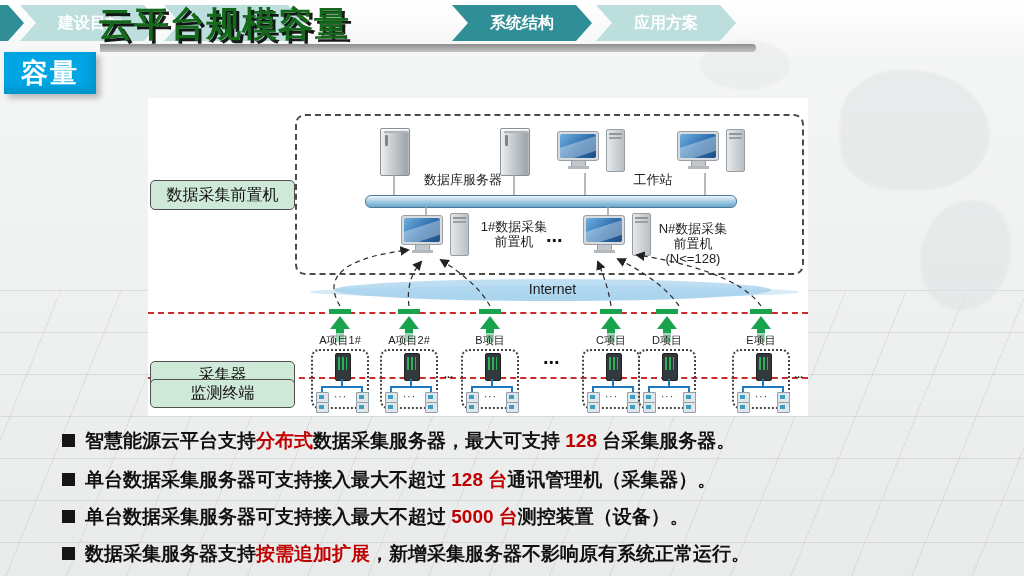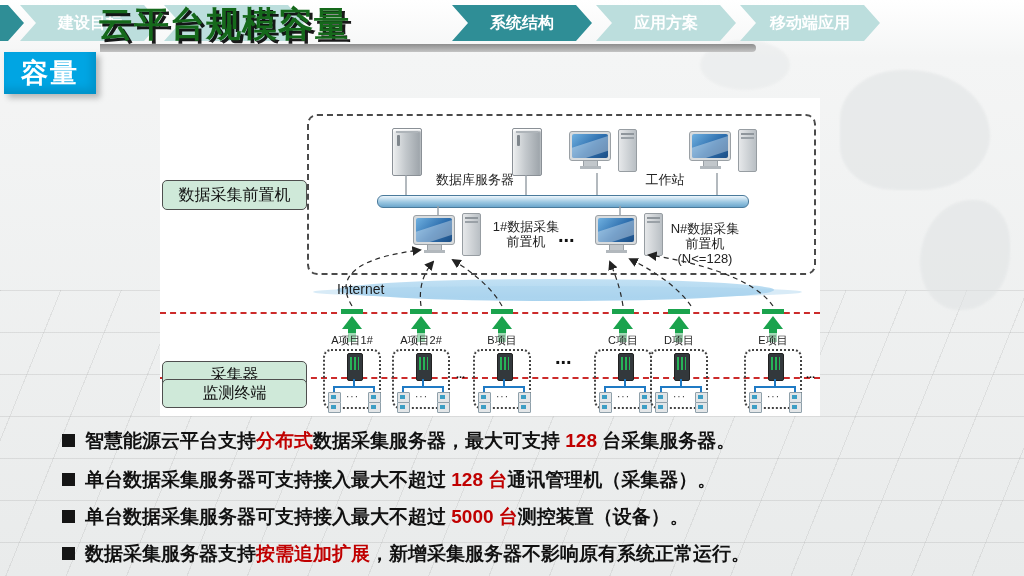--- a/index.html
+++ b/index.html
@@ -33,42 +33,42 @@
   .slide-title{position:absolute;left:98px;top:1px;z-index:10;
     font-size:35px;font-weight:900;letter-spacing:1px;
     color:var(--c-title_green,#15691b);text-shadow:3px 3px 0 rgba(0,0,0,.9);}
   .graybar{position:absolute;left:100px;top:44px;width:656px;height:8px;z-index:5;
     background:linear-gradient(180deg,#8d8d8d,#c4c4c4);border-radius:0 4px 4px 0;}
   .badge{position:absolute;left:4px;top:52px;width:92px;height:42px;z-index:10;
     background:var(--c-badge_blue,#00a5e3);color:#fff;font-size:27px;font-weight:900;
     display:flex;align-items:center;justify-content:center;letter-spacing:2px;
     box-shadow:4px 4px 6px rgba(0,0,0,.25), inset -4px -5px 8px rgba(0,0,0,.12);}
   
-  .panel{position:absolute;left:148px;top:98px;width:660px;height:318px;background:#fff;z-index:1;margin-left:12px;}
+  .panel{position:absolute;left:148px;top:98px;width:660px;height:318px;background:#fff;z-index:1;}
   .dashbox{position:absolute;left:147px;top:16px;width:505px;height:157px;
     border:2px dashed #4a4a4a;border-radius:10px;}
   .tower{position:absolute;width:28px;height:46px;border:1px solid #8a9096;border-radius:2px;
     background:linear-gradient(90deg,#eceeef 0%,#c3c8cc 45%,#9ba2a8 100%);box-shadow:inset 0 2px 2px #fff;}
   .tower::before{content:"";position:absolute;left:4px;top:6px;width:3px;height:11px;background:#7f868c;border-radius:1px;}
   .tower::after{content:"";position:absolute;left:3px;top:2px;right:3px;height:2px;background:#aeb4b9;}
   .pc{position:absolute;width:68px;height:46px;}
   .pc-mon{position:absolute;left:0;top:0;width:42px;height:30px;background:#d9dcde;border:1px solid #9aa0a5;border-radius:3px;padding:2px;box-sizing:border-box;}
   .pc-scr{width:100%;height:100%;background:linear-gradient(135deg,#6fb0e0 0%,#2e6fae 55%,#1d4f86 100%);border-radius:2px;position:relative;overflow:hidden;}
   .pc-scr::after{content:"";position:absolute;left:-8px;top:7px;width:60px;height:14px;background:rgba(255,255,255,.35);transform:rotate(-18deg);}
   .pc-stand{position:absolute;left:14px;top:30px;width:13px;height:5px;background:#c2c7cb;border:1px solid #9aa0a5;border-top:none;}
   .pc-stand::after{content:"";position:absolute;left:-4px;top:5px;width:21px;height:3px;background:#b2b8bd;}
   .pc-tower{position:absolute;right:0;top:-2px;width:17px;height:41px;background:linear-gradient(90deg,#e6e8ea,#b9bfc4);border:1px solid #979da2;border-radius:2px;}
   .pc-tower::before{content:"";position:absolute;left:2px;top:3px;right:2px;height:2px;background:#8f969c;}
   .pc-tower::after{content:"";position:absolute;left:2px;top:7px;right:2px;height:2px;background:#9aa1a7;}
   .dlabel{position:absolute;font-size:13px;color:#222;text-align:center;line-height:15px;}
   .busbar{position:absolute;left:217px;top:97px;width:370px;height:11px;border:1px solid #4a7a9b;border-radius:6px;
     background:linear-gradient(180deg,#eef6fc,#9cc8e2 55%,#6ba6cc);}
-  .internet{position:absolute;left:177px;top:181px;width:437px;height:22px;border-radius:50%;
+  .internet{position:absolute;left:186px;top:181px;width:437px;height:22px;border-radius:50%;
     background:linear-gradient(180deg,#c2e1f4,var(--c-internet_blue,#a9d3ee));
-    text-align:left;font-size:14px;line-height:21px;color:#1c1c1c;z-index:2;}
+    text-align:center;font-size:14px;line-height:21px;color:#1c1c1c;z-index:2;}
   .internet::before{content:"";position:absolute;left:-24px;right:-28px;top:7px;bottom:3px;border-radius:50%;
     background:rgba(169,211,238,.45);z-index:-1;}
   .arrows{position:absolute;left:0;top:0;z-index:3;pointer-events:none;}
   .redline{position:absolute;left:0;width:660px;height:0;border-top:2px dashed #cc2b2b;z-index:4;}
   .glabel{position:absolute;left:2px;width:143px;background:var(--c-green_label_bg,#cfe9d9);
     border:1px solid #4f4f4f;border-radius:5px;color:#111;z-index:5;
     display:flex;align-items:center;justify-content:center;font-size:16px;}
   
   .pgroup{position:absolute;top:211px;width:58px;height:104px;z-index:4;}
   .uparr{position:absolute;left:17px;top:0;width:24px;height:34px;}
@@ -104,21 +104,20 @@
 <div class="map m1"></div>
 <div class="map m2"></div>
 <div class="map m3"></div>
 
 <div class="nav">
   <div class="chev-lead"></div>
   <div class="chev" style="left:20px">建设目标</div>
   <div class="chev" style="left:164px"></div>
   <div class="chev" style="left:596px">应用方案</div>
   <div class="chev active" style="left:452px">系统结构</div>
-  <div class="chev" style="left:740px">移动端应用</div>
 </div>
 <div class="slide-title">云平台规模容量</div>
 <div class="graybar"></div>
 <div class="badge">容量</div>
 
 <div class="panel">
   <div class="dashbox"></div>
 
   <div class="tower" style="left:232px;top:30px"></div>
   <div class="tower" style="left:352px;top:30px"></div>

